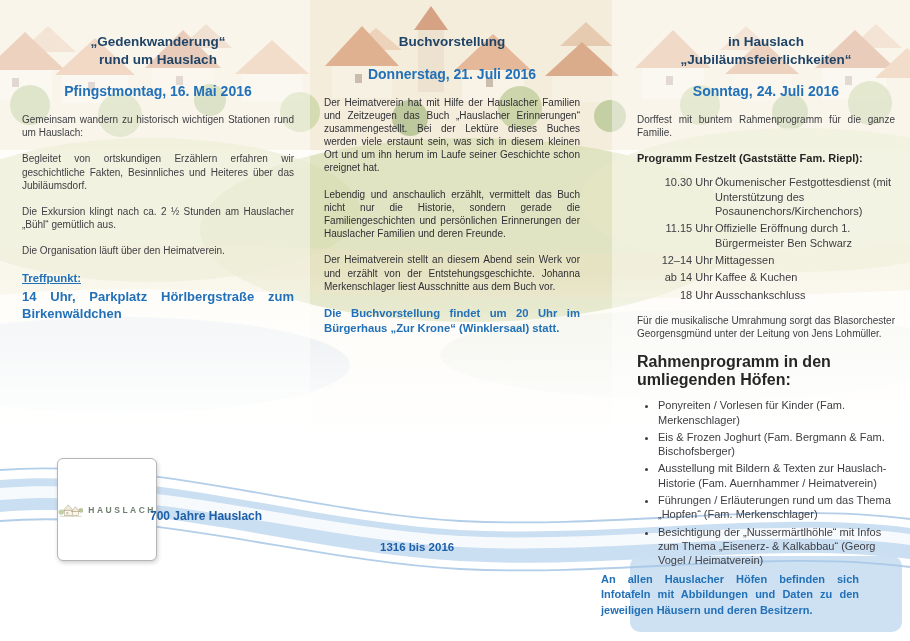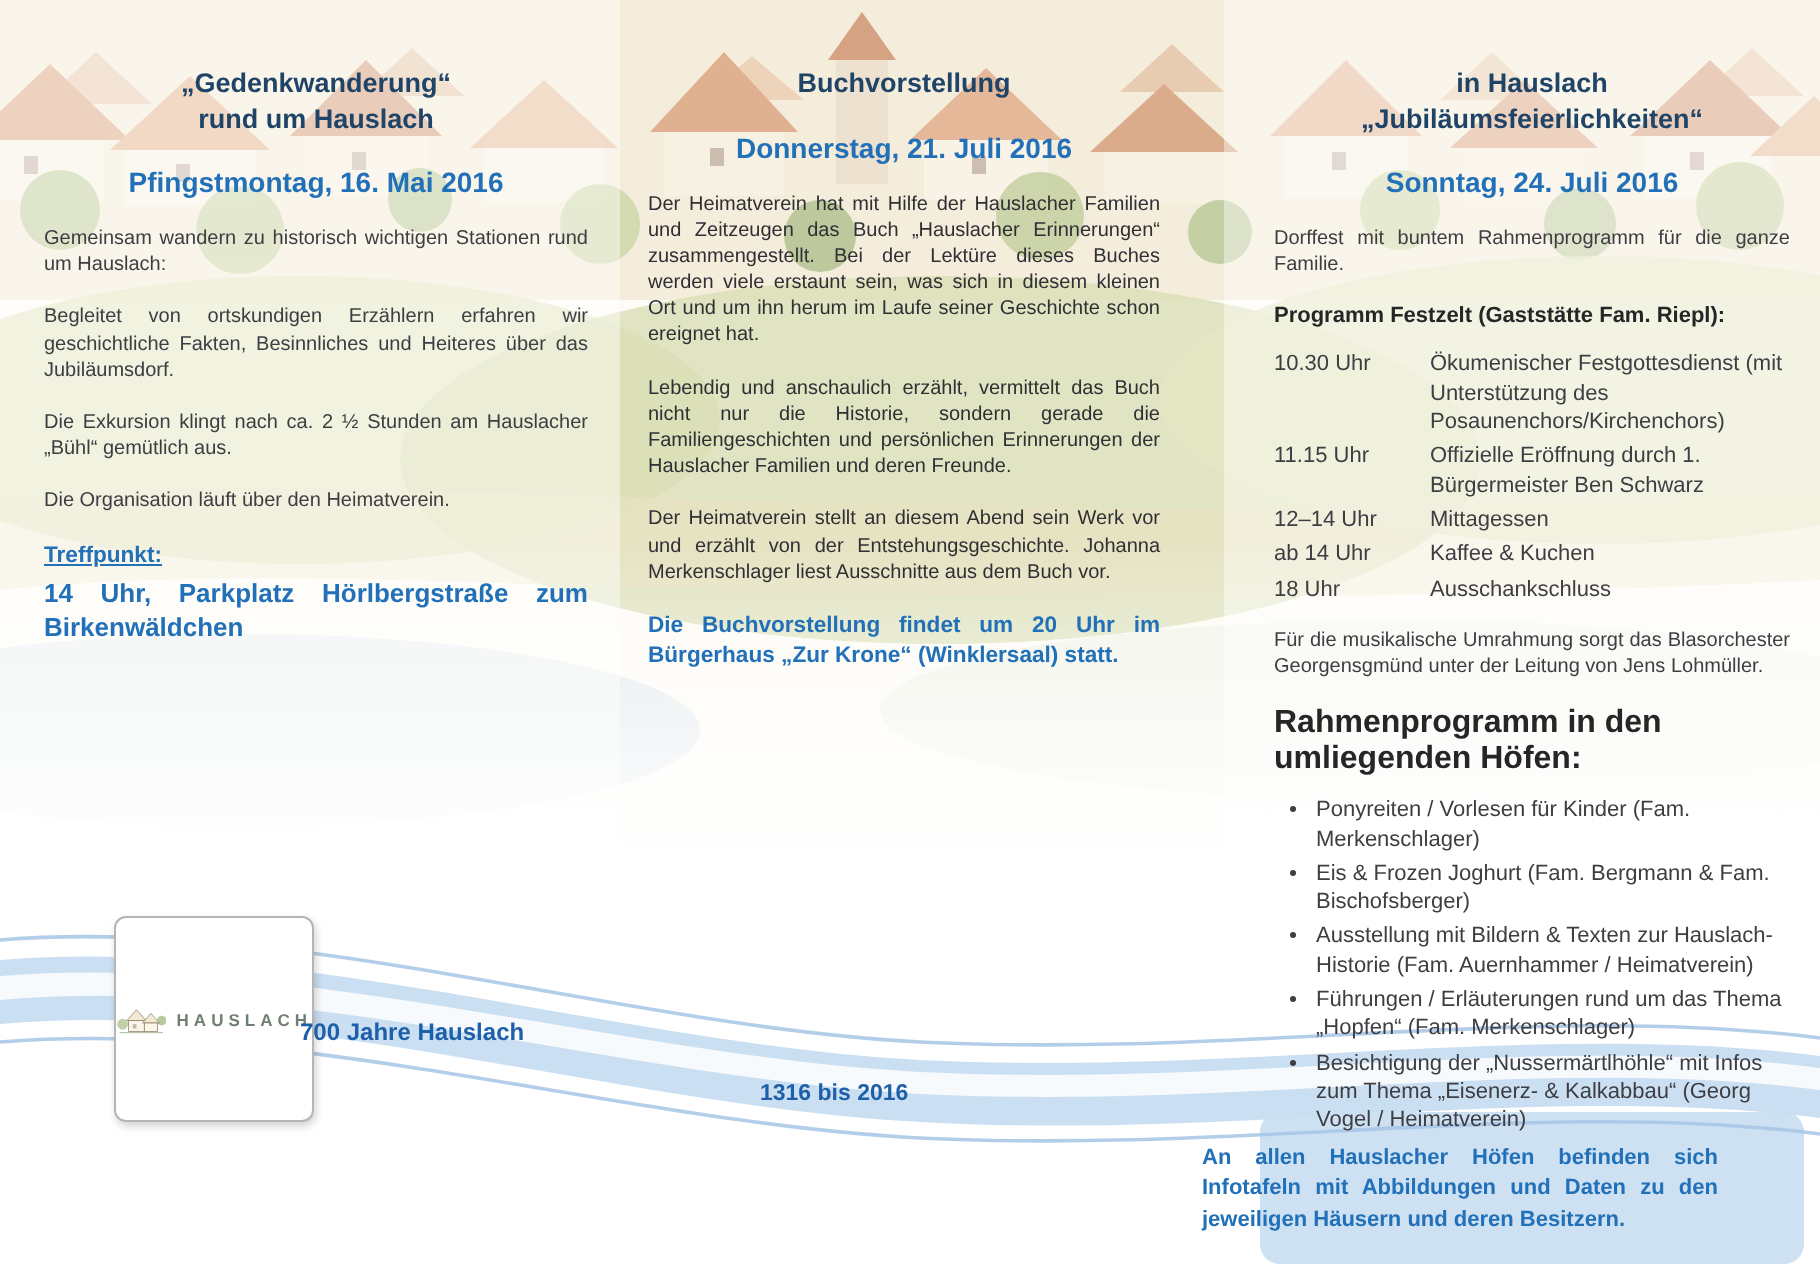--- a/index.html
+++ b/index.html
@@ -26,21 +26,21 @@
 
   .accent { color:#2271b8; font-weight:bold; }
   p.accent-line { font-size:11.3px; line-height:1.32; margin-bottom:2px; }
   p.accent-text { font-size:13px; line-height:1.32; text-align:justify; hyphens:auto; }
   .u { text-decoration:underline; }
   p.highlight { font-size:11.3px; font-weight:bold; color:#2271b8; line-height:1.32; text-align:justify; margin-top:2px; hyphens:auto; }
 
   .prog-heading { font-size:11px; font-weight:bold; color:#262626; margin:2px 0 11px; }
   .schedule { display:grid; grid-template-columns:76px 1fr; column-gap:2px; row-gap:3px;
               font-size:11px; color:#3d3d42; line-height:1.3; margin-bottom:12px; }
-  .schedule .time { white-space:nowrap; }
+  .schedule .time { white-space:nowrap;text-align:right; }
   .side-heading { font-size:16px; font-weight:bold; color:#262626; margin:2px 0 9px; }
   ul.bullets { list-style:disc; padding-left:21px; font-size:11px; color:#3d3d42; line-height:1.3; }
   ul.bullets li { margin-bottom:3px; }
 
   .info-note { position:absolute; left:601px; top:572px; width:258px;
                font-size:11px; font-weight:bold; color:#2271b8; line-height:1.4; text-align:justify; }
 
   .anniv { position:absolute; left:150px; top:509px; font-size:12px; font-weight:bold; color:#1d5fa8; }
   .years { position:absolute; left:380px; top:541px; font-size:11.5px; font-weight:bold; color:#1d5fa8; }
 

